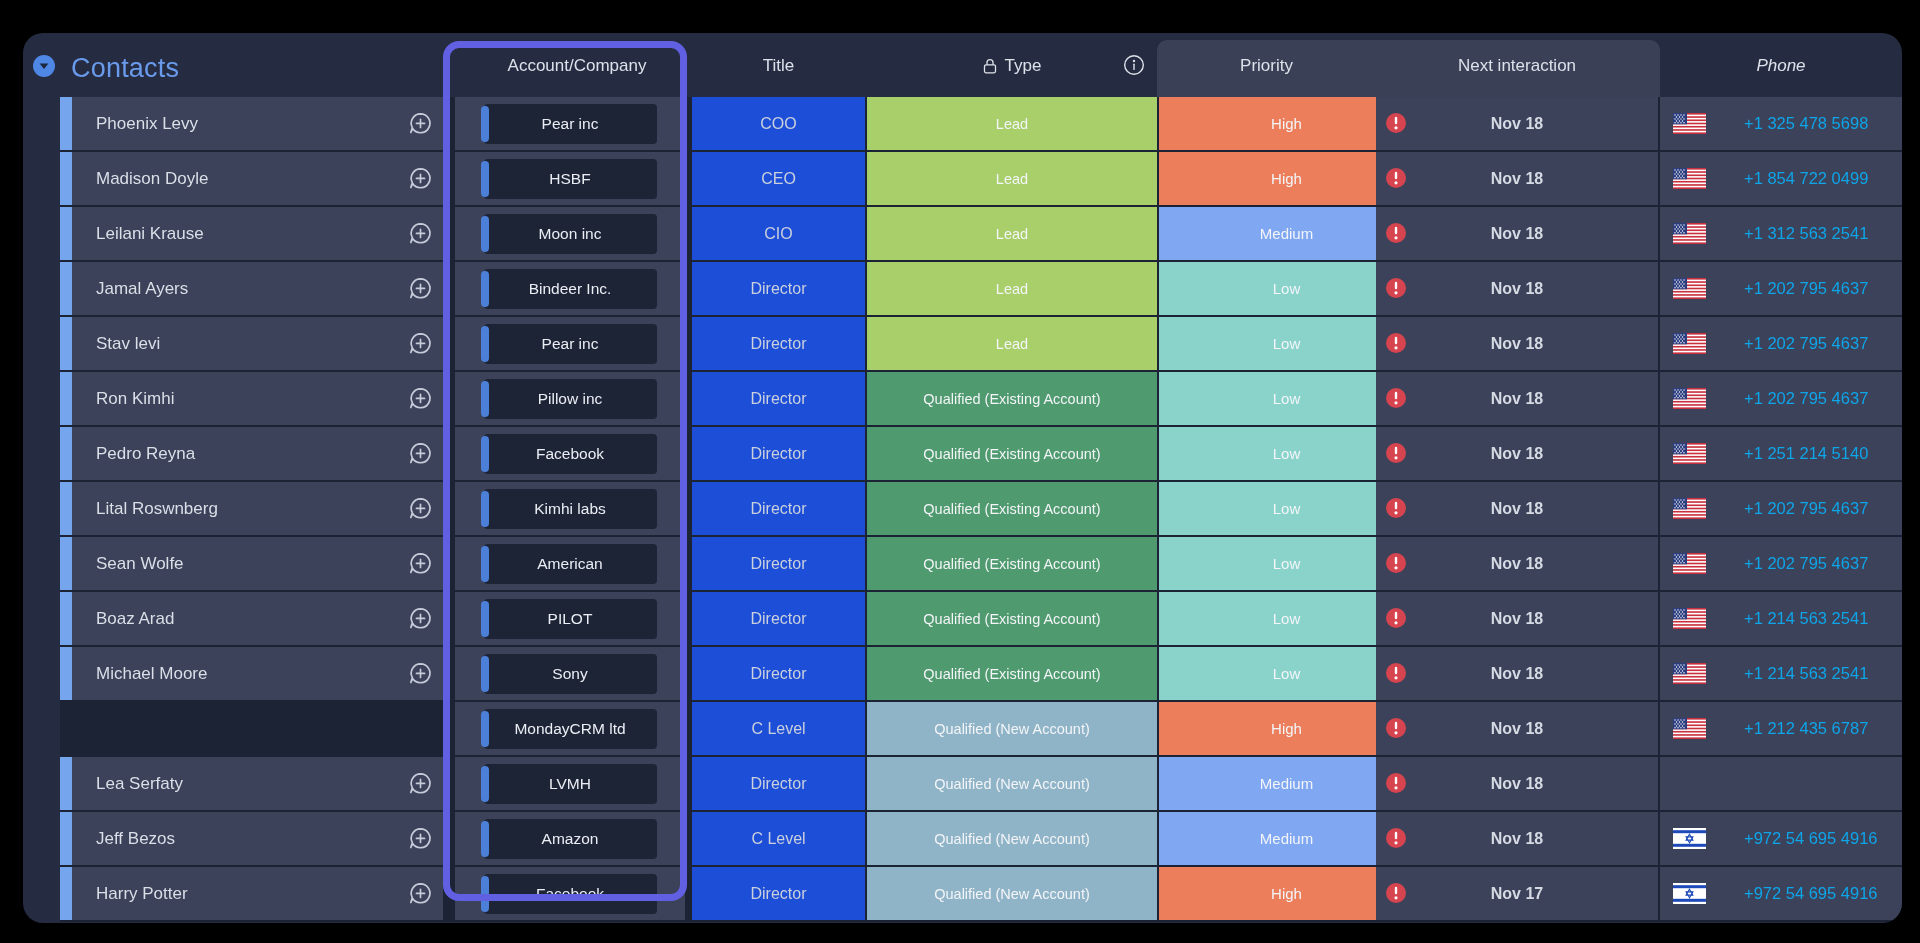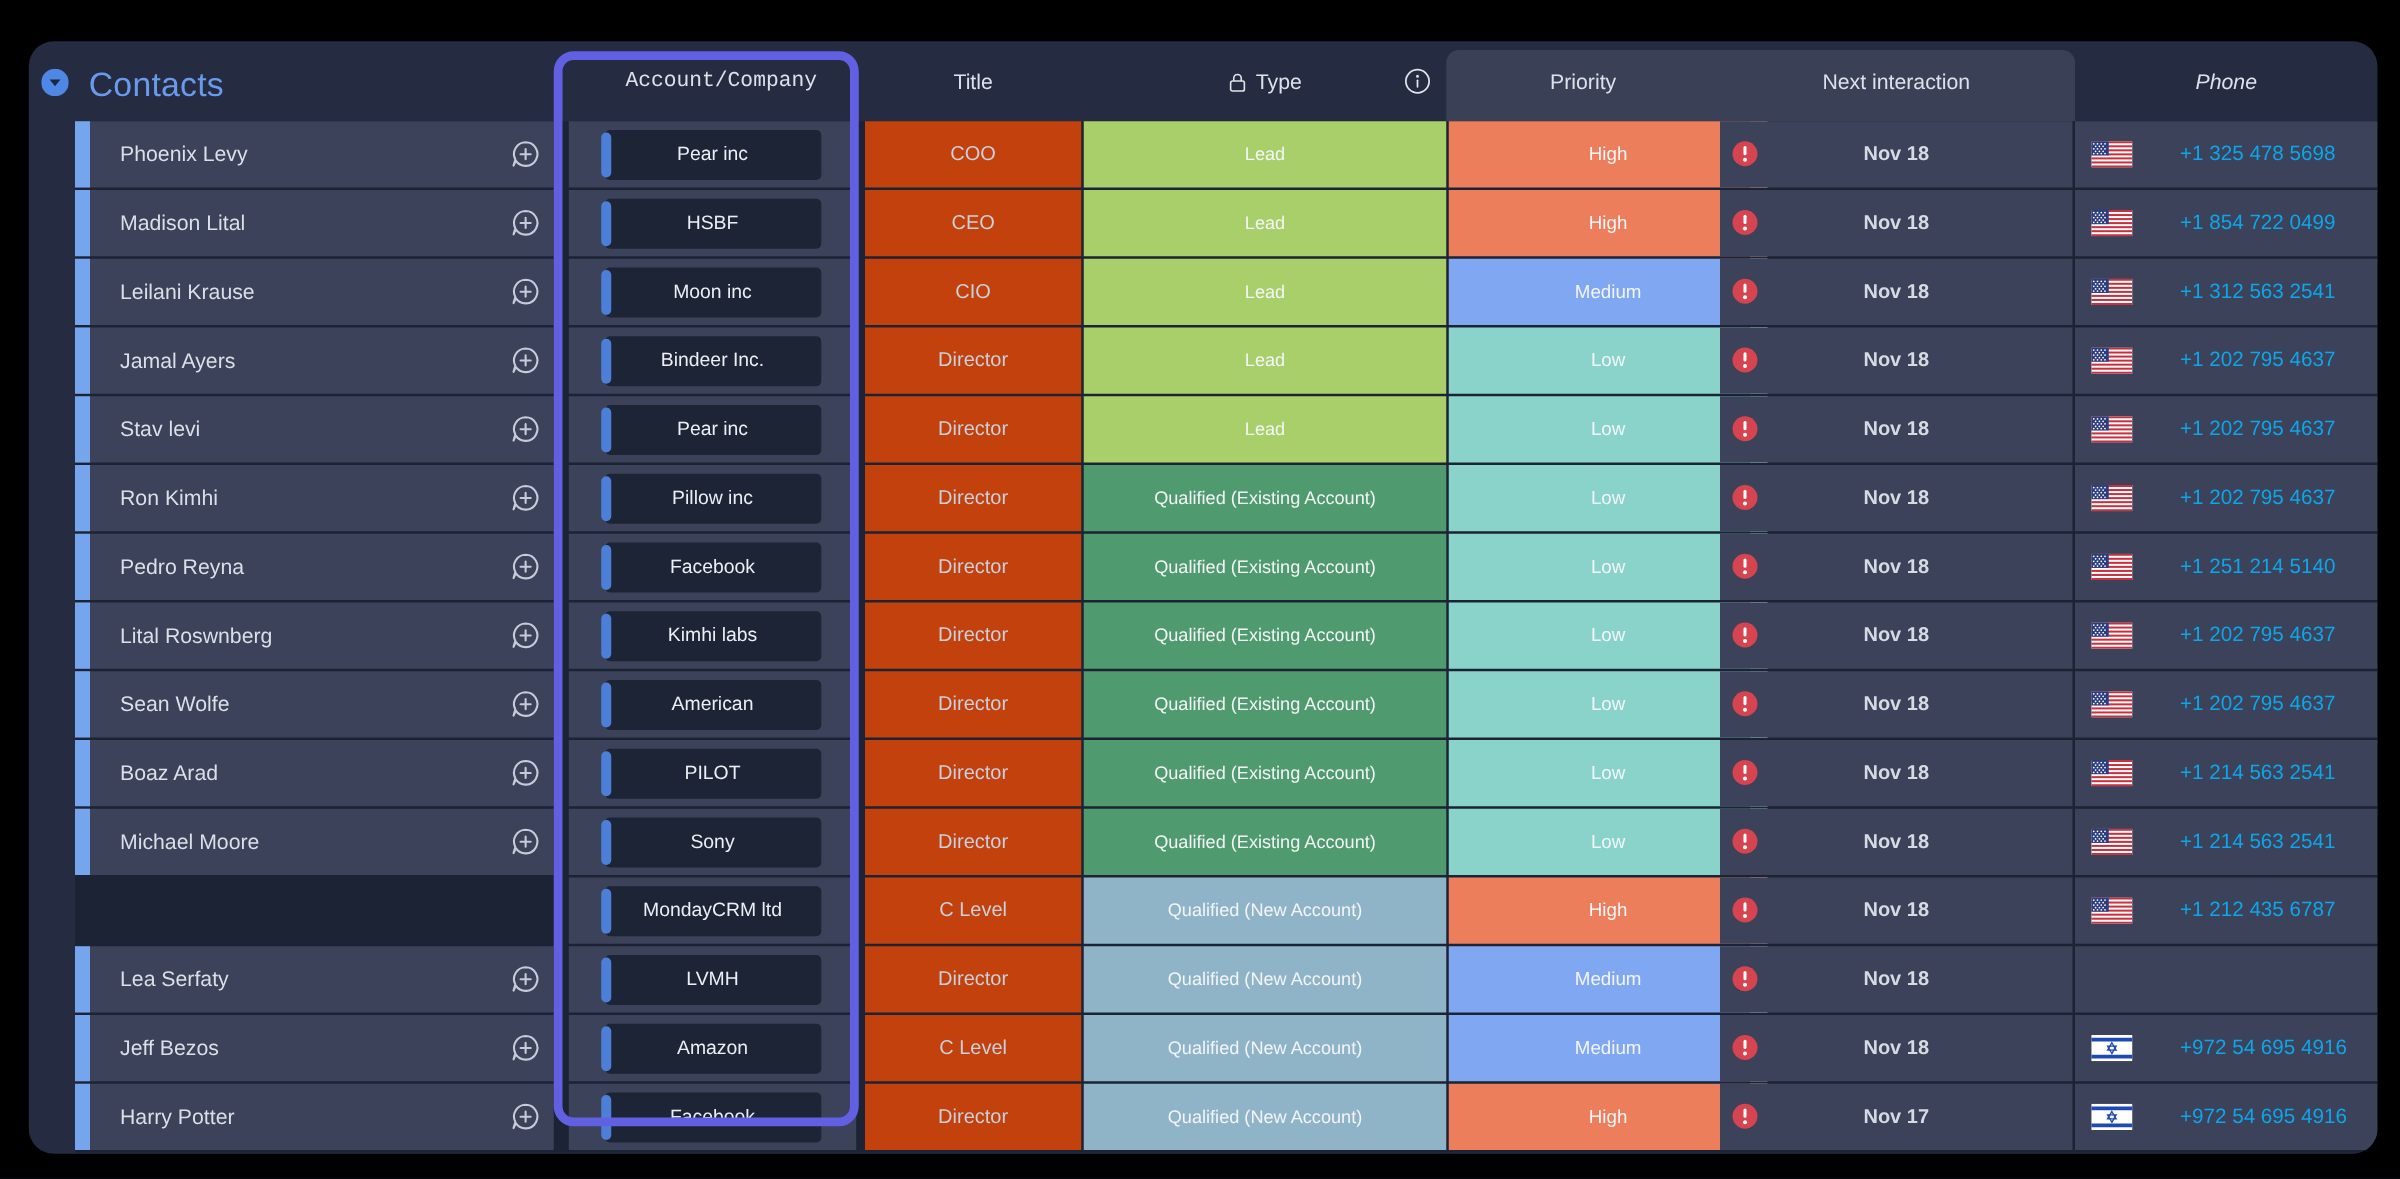--- a/index.html
+++ b/index.html
@@ -19,21 +19,21 @@
     color:#6a9aec;letter-spacing:.2px;
   }
   .header-panel{
     position:absolute;left:1134px;top:7px;width:503px;height:57px;
     background:#3a4157;border-radius:10px 10px 0 0;z-index:1;
   }
   .col-header{
     position:absolute;top:23px;font-size:17px;color:#dde1ea;text-align:center;z-index:2;
     display:flex;align-items:center;justify-content:center;gap:8px;cursor:pointer;
   }
-  #h-company{left:420px;width:268px;font-family:Liberation Mono, monospace;}
+  #h-company{left:420px;width:268px;}
   #h-title{left:669px;width:173px;}
   #h-type{left:844px;width:290px;}
   #h-priority{left:1136px;width:215px;}
   #h-next{left:1353px;width:282px;}
   #h-phone{left:1637px;width:242px;font-style:italic;}
   .info-btn{position:absolute;left:1100px;top:21px;width:22px;height:22px;z-index:2;cursor:pointer;}
   
   .highlight-box{
     position:absolute;left:420px;top:8px;width:244px;height:860px;
     border:7px solid #6260e2;border-radius:16px;z-index:6;box-sizing:border-box;
@@ -45,21 +45,21 @@
   .cell{position:absolute;top:0;height:53px;display:flex;align-items:center;}
   .name-cell{left:37px;width:383px;background:#3b4259;cursor:pointer;}
   .name-bar{position:absolute;left:0;top:0;bottom:0;width:12px;background:#75a6ed;}
   .name-text{margin-left:36px;font-size:17px;color:#dbdfe8;}
   .add-icon{position:absolute;right:9px;top:13px;width:27px;height:27px;color:#c5cbd9;cursor:pointer;}
   .company-cell{left:432px;width:230px;background:#3b4259;justify-content:center;cursor:pointer;}
   .company-chip{position:relative;width:173px;height:40px;background:#1d2436;border-radius:4px;
     display:flex;align-items:center;justify-content:center;}
   .chip-bar{position:absolute;left:-3px;top:2px;bottom:2px;width:8px;border-radius:4px;background:#4c80d8;}
   .chip-text{font-size:15.5px;color:#ebeef4;}
-  .title-cell{left:669px;width:173px;background:#c2410c;justify-content:center;cursor:pointer;}
+  .title-cell{left:669px;width:173px;background:#1d4ed8;justify-content:center;cursor:pointer;}
   .title-text{font-size:16px;color:#cad0dc;}
   .type-cell{left:844px;width:290px;justify-content:center;cursor:pointer;}
   .type-label{font-size:14.5px;color:#f3f5f8;}
   .priority-cell{left:1136px;width:255px;justify-content:center;cursor:pointer;}
   .priority-cell::after{content:"";position:absolute;right:0;top:0;bottom:0;width:14px;background:var(--strip);}
   .priority-label{font-size:15px;color:#f3f5f8;}
   .next-cell{left:1353px;width:282px;background:#3b4259;justify-content:center;cursor:pointer;}
   .alert-icon{position:absolute;left:9px;top:15px;width:22px;height:22px;}
   .date-text{font-size:16px;color:#d6dae3;font-weight:bold;}
   .phone-cell{left:1637px;width:242px;background:#3b4259;cursor:pointer;}
@@ -189,21 +189,21 @@
             </svg>
           </span>
       <span class="phone-text">+1 325 478 5698</span>
     </div>
   </div>
 
   <div class="row">
     <div class="row-backing"></div>
     <div class="cell name-cell">
       <span class="name-bar"></span>
-      <span class="name-text">Madison Lital</span>
+      <span class="name-text">Madison Doyle</span>
       <span class="add-icon">
         <svg width="27" height="27" viewBox="0 0 24 24" fill="none" stroke="currentColor" stroke-width="1.5" stroke-linecap="round" stroke-linejoin="round">
           <path d="M12 3.4a8.4 8.4 0 1 1-7 13.1L3.4 20l1.3-4.3A8.4 8.4 0 0 1 12 3.4Z"></path>
           <path d="M12 8.3v7.2M8.4 11.9h7.2"></path>
         </svg>
       </span>
     </div>
     <div class="cell company-cell">
       <span class="company-chip">
         <span class="chip-bar"></span>

